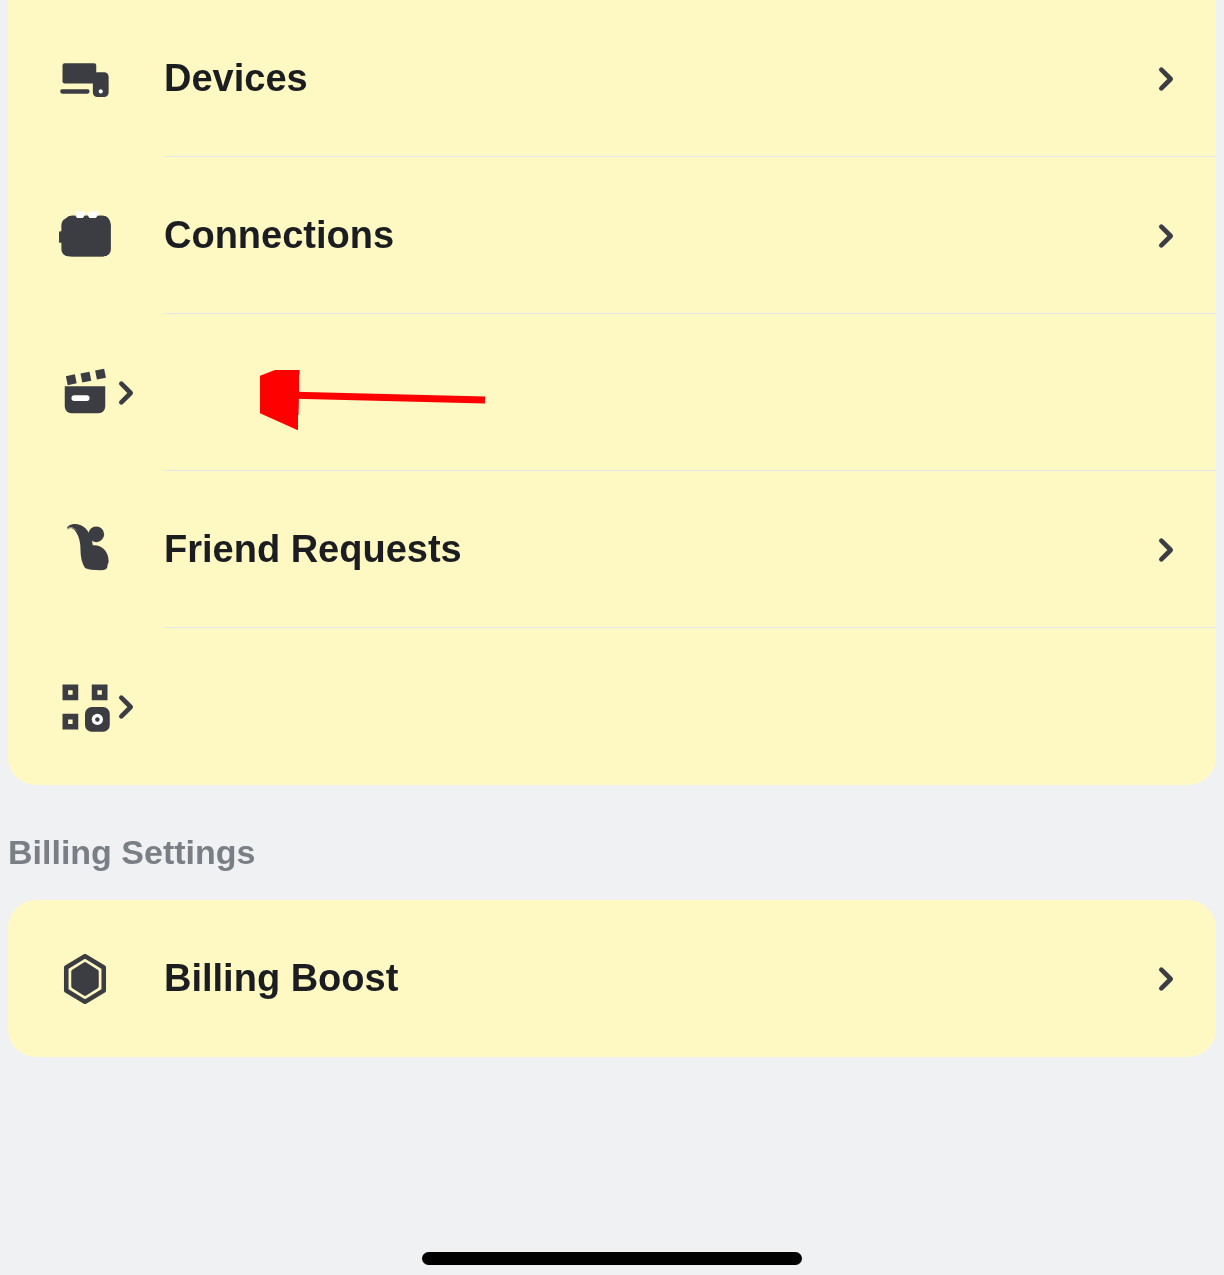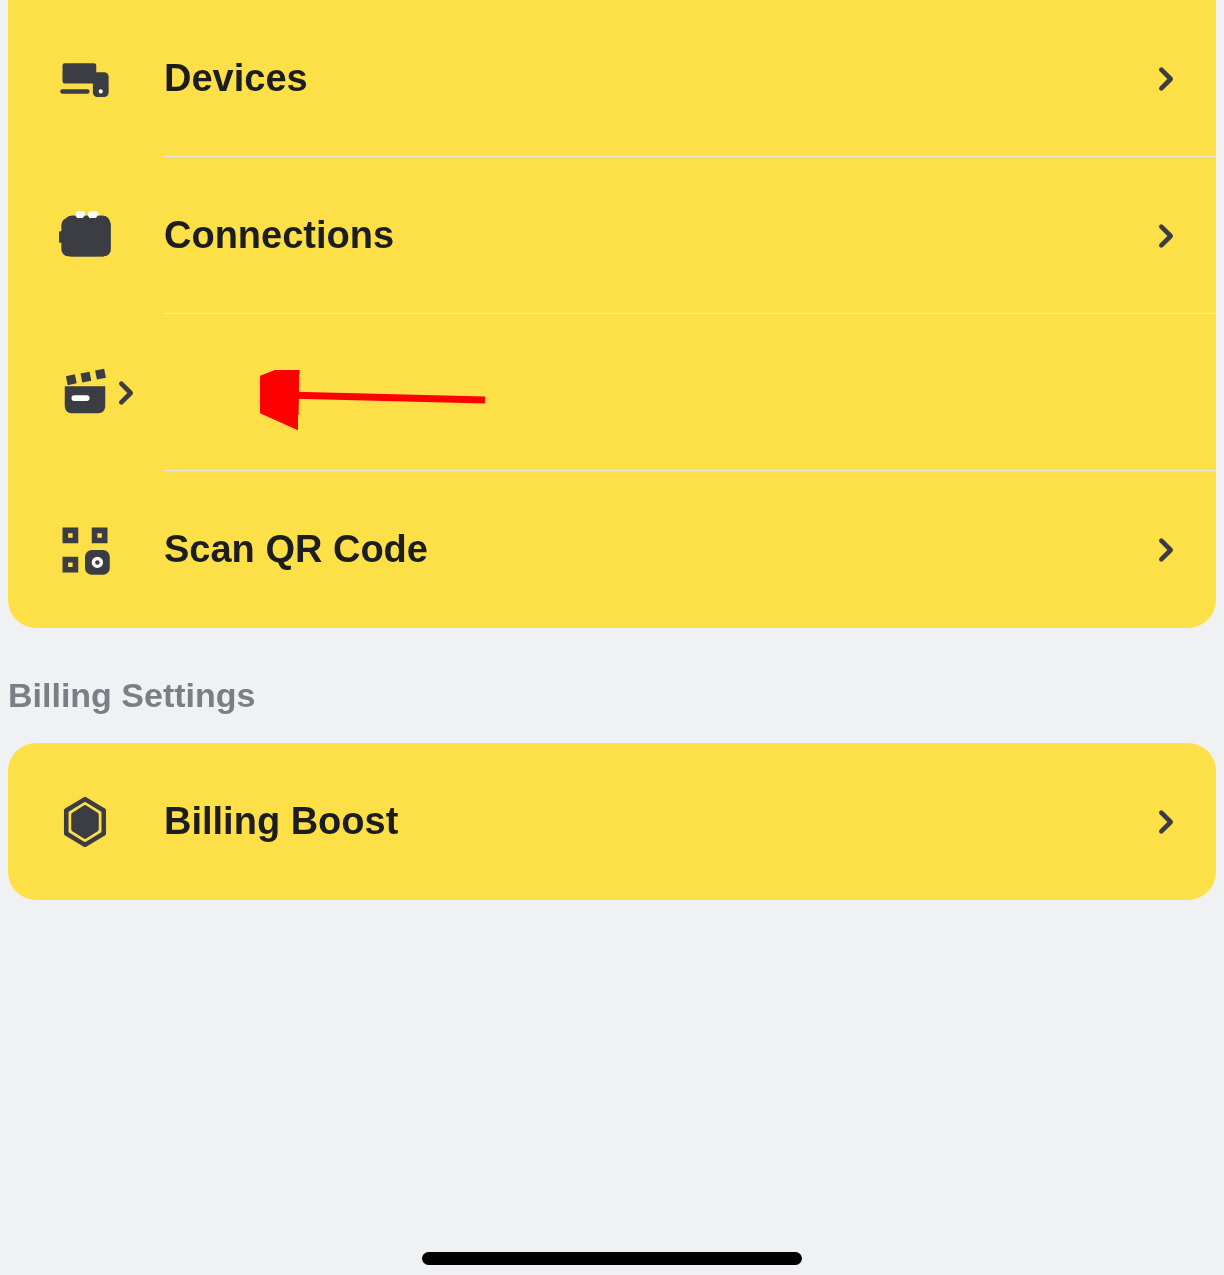--- a/index.html
+++ b/index.html
@@ -9,21 +9,21 @@
     }
     body {
       font-family: -apple-system, BlinkMacSystemFont, "Segoe UI", Helvetica, Arial, sans-serif;
       background: #f0f1f3;
       width: 1224px;
       height: 1275px;
       overflow: hidden;
       position: relative;
     }
     .card {
-      background: #fde047;
+      background: #fef9c3;
       border-radius: 28px;
       margin: 0 8px;
       overflow: hidden;
     }
     .card-top {
       margin-top: 0;
       border-top-left-radius: 0;
       border-top-right-radius: 0;
     }
     .list-item {
@@ -145,33 +145,47 @@
         <rect x="6" y="13" width="8" height="2.5" rx="1.2" fill="#ffffff"></rect>
       </svg>
     </span>
     <span class="chevron">
       <svg viewBox="0 0 24 24" width="28" height="28" fill="none" stroke="#3b3d42" stroke-width="4" stroke-linecap="round" stroke-linejoin="round">
         <polyline points="8 4 16 12 8 20"></polyline>
       </svg>
     </span>
   </div>
 
+  <div class="list-item">
+    <span class="item-icon">
+      <svg viewBox="0 0 24 24" width="54" height="54" fill="#3b3d42">
+        <circle cx="17" cy="5" r="3.5"></circle>
+        <path d="M4 3 q2 -2 4 1 q2 3 2 8 q0 5 2 8 q2 1 7 1 q3 0 3 -2 q0 -6 -4 -8 q-4 -2 -6 0 q-1 -6 -4 -8 q-3 -2 -4 0 z"></path>
+        <path d="M4 2.5 c 1 -1 3 -1 4.5 1 c 2 3 2 7 2 9 c 1 4 3 7 8 7 c 3 0 4 -1 4 -2.5 c 0 -5 -4 -7.5 -7 -7 c -0.5 -5 -3 -9 -7 -9.5 c -3 -0.3 -4.5 1 -4.5 2 z"></path>
+      </svg>
+    </span>
+    <span class="item-label">Friend Requests</span>
+    <span class="chevron">
+      <svg viewBox="0 0 24 24" width="28" height="28" fill="none" stroke="#3b3d42" stroke-width="4" stroke-linecap="round" stroke-linejoin="round">
+        <polyline points="8 4 16 12 8 20"></polyline>
+      </svg>
+    </span>
+  </div>
 
   <div class="list-item">
     <span class="item-icon">
       <svg viewBox="0 0 24 24" width="54" height="54" fill="#3b3d42">
         <path d="M2 2 h7 v7 h-7 z M4.5 4.5 h2 v2 h-2 z" fill-rule="evenodd"></path>
         <path d="M15 2 h7 v7 h-7 z M17.5 4.5 h2 v2 h-2 z" fill-rule="evenodd"></path>
         <path d="M2 15 h7 v7 h-7 z M4.5 17.5 h2 v2 h-2 z" fill-rule="evenodd"></path>
         <rect x="12" y="12" width="11" height="11" rx="3"></rect>
         <circle cx="17.5" cy="17.5" r="2.5" fill="#ffffff"></circle>
         <circle cx="17.5" cy="17.5" r="1" fill="#3b3d42"></circle>
       </svg>
     </span>
-    <span class="item-label">Scan QR Code</span>
     <span class="chevron">
       <svg viewBox="0 0 24 24" width="28" height="28" fill="none" stroke="#3b3d42" stroke-width="4" stroke-linecap="round" stroke-linejoin="round">
         <polyline points="8 4 16 12 8 20"></polyline>
       </svg>
     </span>
   </div>
 
 </div>
 
 <div class="section-header">Billing Settings</div>

